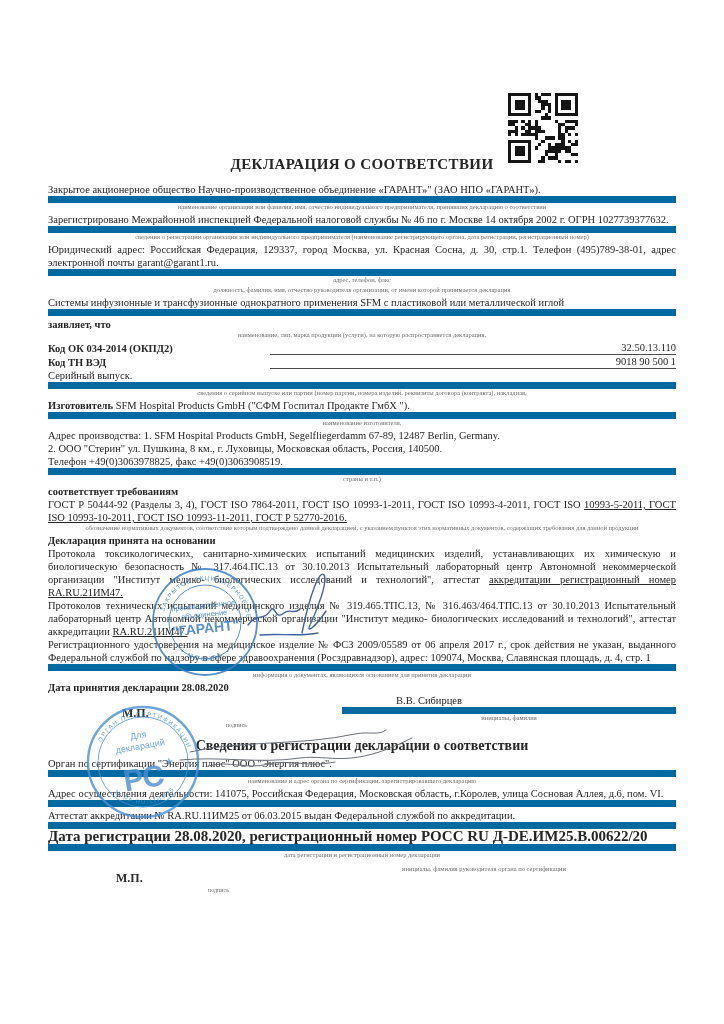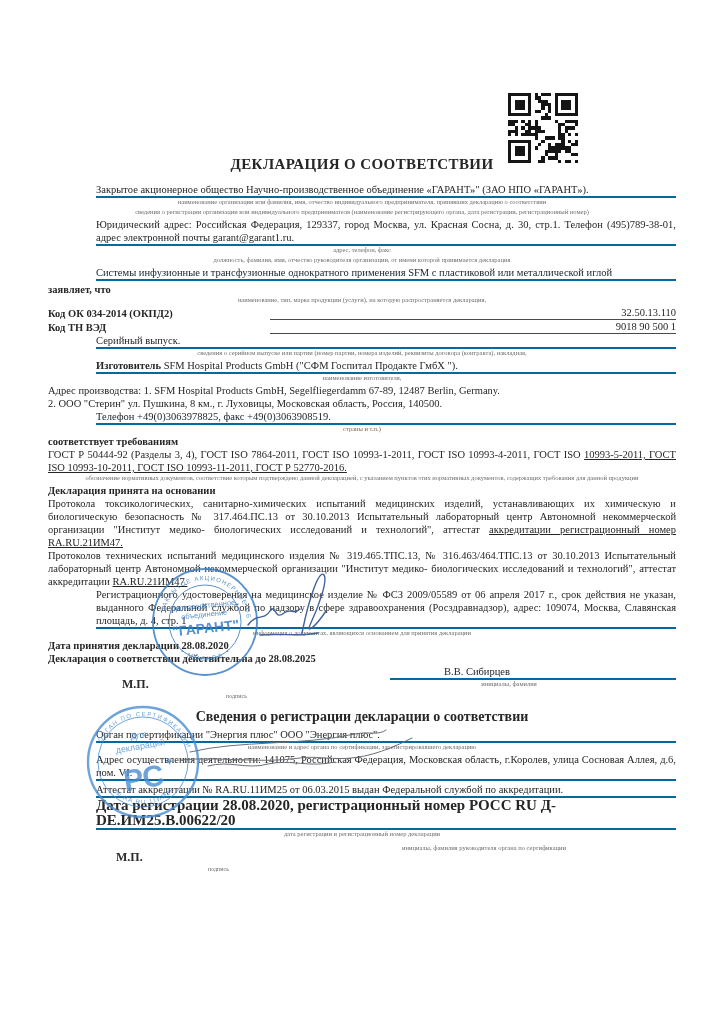--- a/index.html
+++ b/index.html
@@ -2,21 +2,21 @@
 <html><head>
 <meta charset="utf-8">
 <style>
   html,body{margin:0;padding:0;background:#ffffff;}
   .page{position:relative;width:724px;height:1024px;background:#fff;overflow:hidden;
         font-family:"Liberation Serif","DejaVu Serif",serif;color:#262626;}
   .content{position:absolute;left:48px;top:150px;width:628px;}
   .title{text-align:center;font-weight:bold;font-size:15px;letter-spacing:.4px;margin:6px 0 10px 0;}
   .fl{font-size:10.5px;line-height:13px;}
   .b{font-weight:bold;}
-  .rule{border-bottom:2px solid #0369a1;margin-left:48px;}
+  .rule{border-bottom:7px solid #0369a1;}
   .caption{font-size:6.5px;line-height:8px;color:#6e6e6e;text-align:center;margin-bottom:2px;}
   .just{text-align:justify;}
   .row{display:flex;align-items:flex-end;}
   .row .lbl{width:222px;flex:none;}
   .row .val{flex:1;border-bottom:1px solid #4a4a4a;padding-left:2px;text-align:right;}
   .ut{text-decoration:underline;}
   .sec{margin-top:2px;}
   .overlay{position:absolute;}
   .mp{position:absolute;font-size:12px;font-weight:bold;color:#2b2b2b;}
   .sig-caption{font-size:6px;color:#6e6e6e;position:absolute;}
@@ -160,20 +160,21 @@
       </svg>
   </div>
 
   <div class="content">
 
     <div class="title">ДЕКЛАРАЦИЯ О СООТВЕТСТВИИ</div>
 
     <div class="fl rule">Закрытое акционерное общество Научно-производственное объединение «ГАРАНТ»" (ЗАО НПО «ГАРАНТ»).</div>
     <div class="caption">наименование организации или фамилия, имя, отчество индивидуального предпринимателя, принявших декларацию о соответствии</div>
 
+    <div class="fl rule just">Зарегистрировано Межрайонной инспекцией Федеральной налоговой службы № 46 по г. Москве 14 октября 2002 г. ОГРН 1027739377632.</div>
     <div class="caption">сведения о регистрации организации или индивидуального предпринимателя (наименование регистрирующего органа, дата регистрации, регистрационный номер)</div>
 
     <div class="fl rule just">Юридический адрес: Российская Федерация, 129337, город Москва, ул. Красная Сосна, д. 30, стр.1. Телефон (495)789-38-01, адрес электронной почты garant@garant1.ru.</div>
     <div class="caption">адрес, телефон, факс</div>
 
     <div class="caption">должность, фамилия, имя, отчество руководителя организации, от имени которой принимается декларация</div>
 
     <div class="fl rule">Системы инфузионные и трансфузионные однократного применения SFM с пластиковой или металлической иглой</div>
 
     <div class="fl b sec">заявляет, что</div>
@@ -202,21 +203,20 @@
     <div class="fl just"><span>ГОСТ Р 50444-92 (Разделы 3, 4), ГОСТ ISO 7864-2011, ГОСТ ISO 10993-1-2011, ГОСТ ISO 10993-4-2011, ГОСТ ISO </span><span class="ut">10993-5-2011, ГОСТ ISO 10993-10-2011, ГОСТ ISO 10993-11-2011, ГОСТ Р 52770-2016.</span></div>
     <div class="caption">обозначение нормативных документов, соответствие которым подтверждено данной декларацией, с указанием пунктов этих нормативных документов, содержащих требования для данной продукции</div>
 
     <div class="fl b">Декларация принята на основании</div>
     <div class="fl just"><span>Протокола токсикологических, санитарно-химических испытаний медицинских изделий, устанавливающих их химическую и биологическую безопасность № 317.464.ПС.13 от 30.10.2013 Испытательный лабораторный центр Автономной некоммерческой организации "Институт медико- биологических исследований и технологий", аттестат </span><span class="ut">аккредитации регистрационный номер RA.RU.21ИМ47.</span></div>
     <div class="fl just"><span>Протоколов технических испытаний медицинского изделия № 319.465.ТПС.13, № 316.463/464.ТПС.13 от 30.10.2013 Испытательный лабораторный центр Автономной некоммерческой организации "Институт медико- биологических исследований и технологий", аттестат аккредитации </span><span class="ut">RA.RU.21ИМ47.</span></div>
     <div class="fl just rule"><span>Регистрационного удостоверения на медицинское изделие № ФСЗ 2009/05589 от 06 апреля 2017 г., срок действия не указан, выданного Федеральной службой по надзору в сфере здравоохранения (Росздравнадзор), адрес: 109074, Москва, Славянская площадь, д. 4, стр. 1</span></div>
     <div class="caption">информация о документах, являющихся основанием для принятия декларации</div>
 
     <div class="fl b">Дата принятия декларации 28.08.2020</div>
-    <div class="fl b">Декларация о соответствии действительна до 28.08.2025</div>
 
     <div style="position:relative;height:40px;">
       <span class="mp" style="left:74px;top:12px;position:absolute;">М.П.</span>
       <span class="sig-caption" style="left:178px;top:28px;">подпись</span>
       <div style="position:absolute;left:294px;right:0;top:0;">
         <div class="fl rule" style="padding-left:54px;">В.В. Сибирцев</div>
         <div class="caption">инициалы, фамилия</div>
       </div>
     </div>
 

